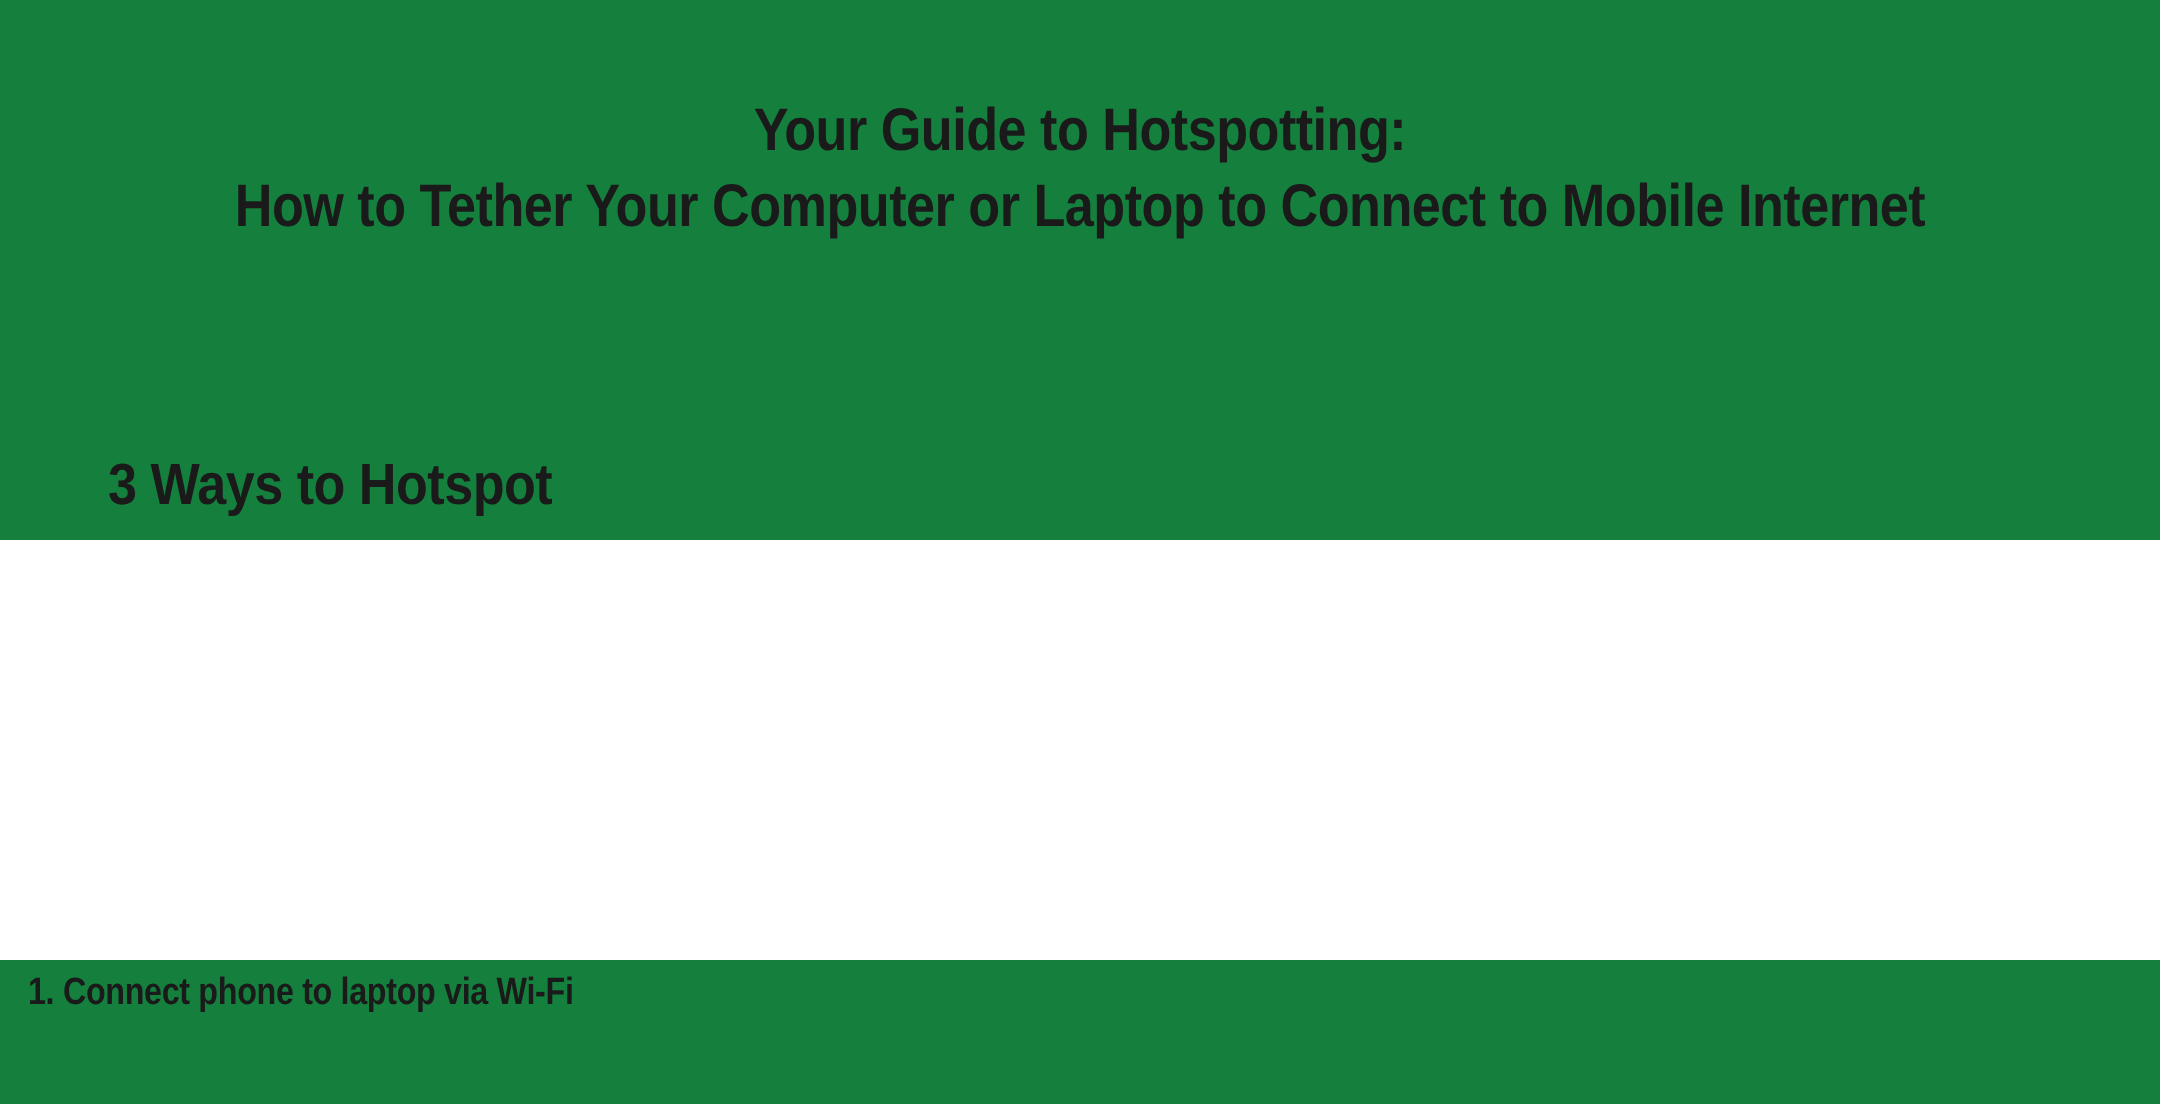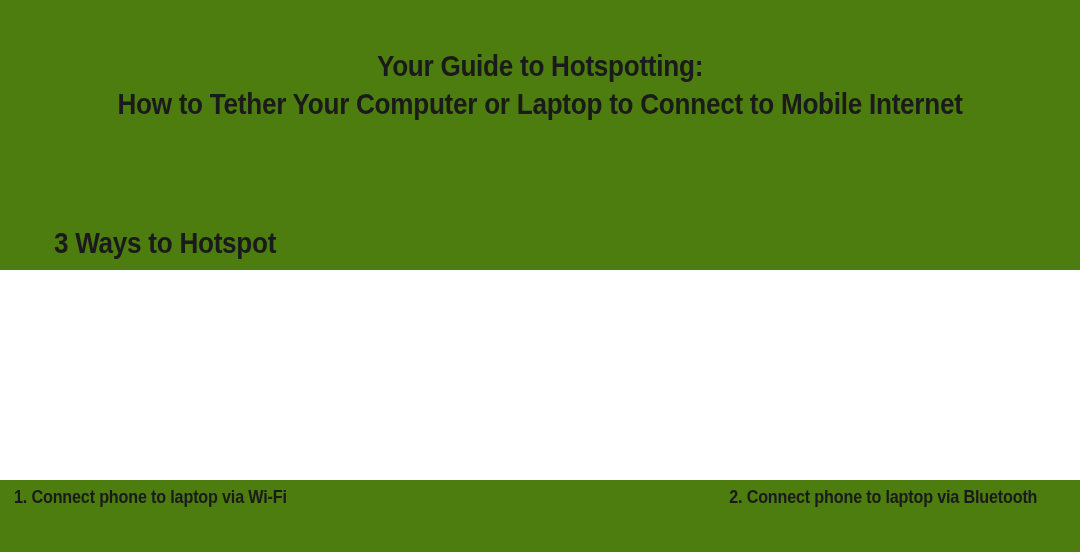--- a/index.html
+++ b/index.html
@@ -4,21 +4,21 @@
 <style>
   html, body {
     margin: 0;
     padding: 0;
     background: #ffffff;
   }
   .page {
     position: relative;
     width: 1080px;
     height: 552px;
-    background: #4d7c0f;
+    background: #15803d;
     overflow: hidden;
     font-family: "Liberation Sans", sans-serif;
     color: #1a1a1a;
   }
   
   .condense {
     display: block;
     transform: scaleX(0.87);
     transform-origin: 50% 50%;
     white-space: nowrap;
@@ -88,18 +88,15 @@
   <h2 class="subtitle">
     <span class="condense">3 Ways to Hotspot</span>
   </h2>
 
   <div class="image-area"></div>
 
   <footer class="captions">
     <div class="caption align-left">
       <span class="condense">1. Connect phone to laptop via Wi-Fi</span>
     </div>
-    <div class="caption align-center">
-      <span class="condense">2. Connect phone to laptop via Bluetooth</span>
-    </div>
   </footer>
 
 </div>
 
 </body></html>

